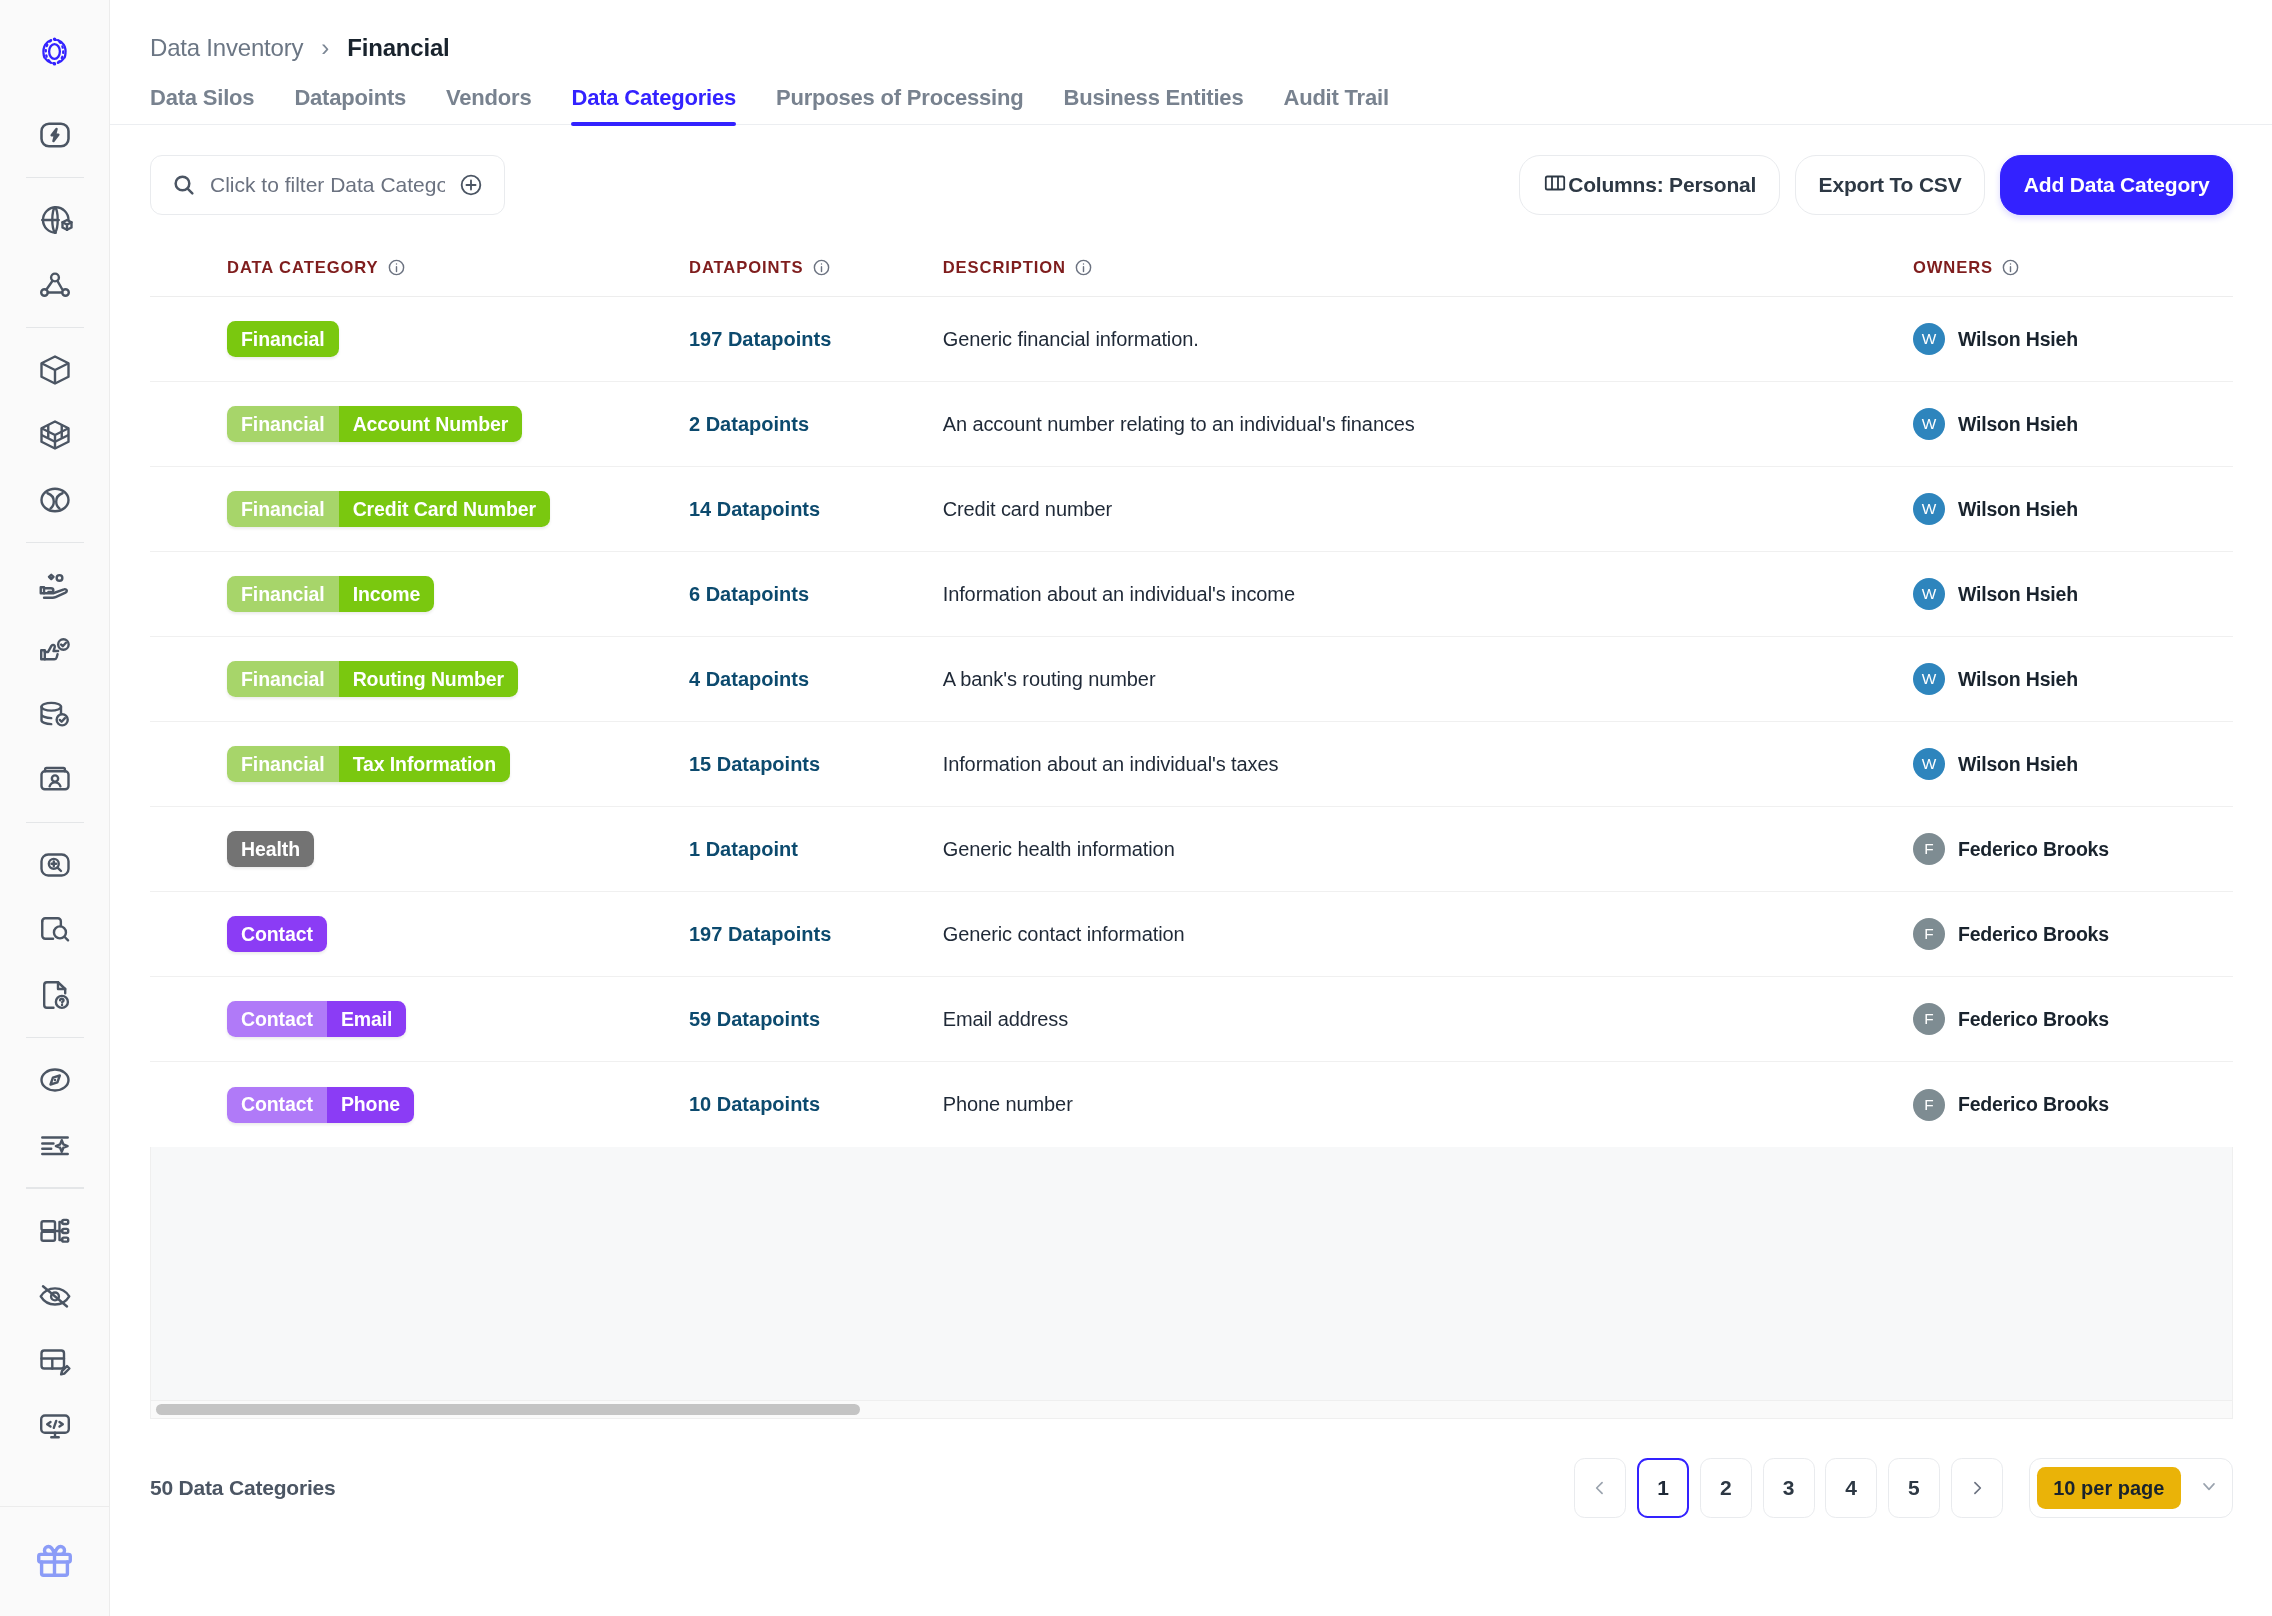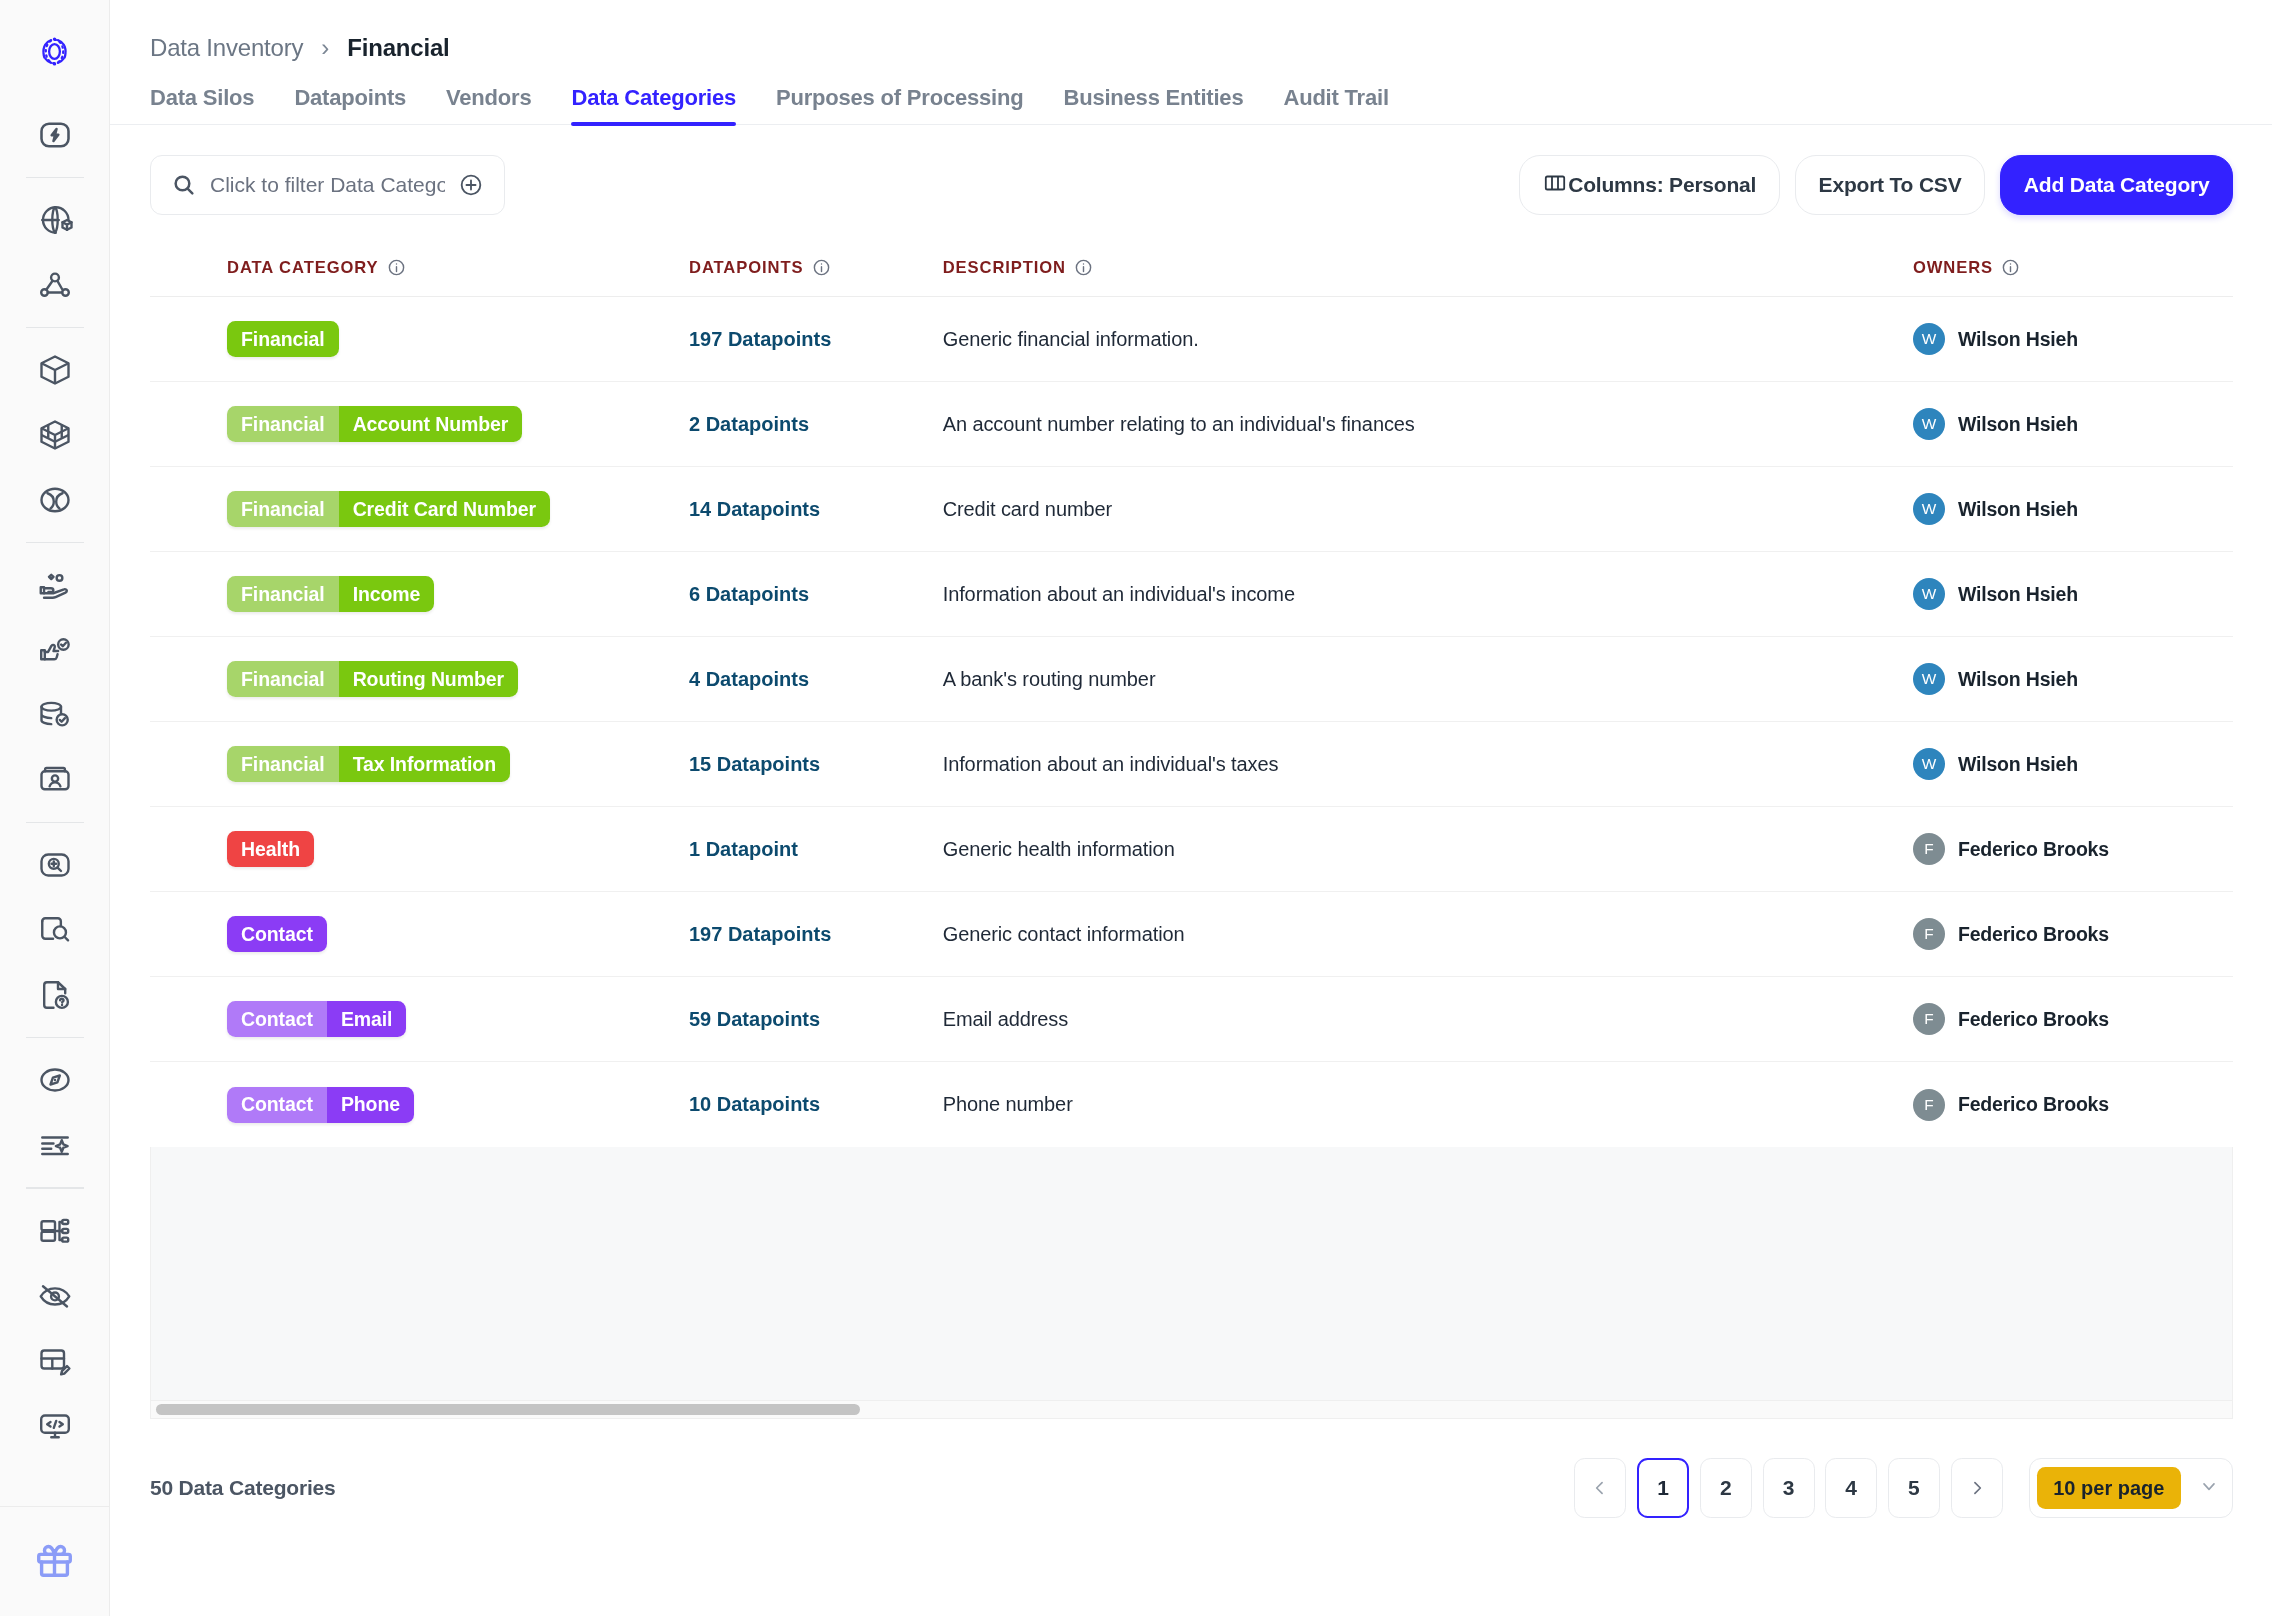--- a/index.html
+++ b/index.html
@@ -637,21 +637,21 @@
             <div class="cell col-own">
               <div class="owner">
                 <span class="avatar" style="background: rgb(46, 133, 189);">W</span>
                 <span class="owner-name">Wilson Hsieh</span>
               </div>
             </div>
           </div>
           <div class="row">
             <div class="cell col-cat">
               <span class="tag">
-                <span class="seg lead" style="background: #ef4444;">Health</span>
+                <span class="seg lead" style="background: #737373;">Health</span>
               </span>
             </div>
             <div class="cell col-dp">
               <a class="dp-link">1 Datapoint</a>
             </div>
             <div class="cell col-desc">
               <span class="desc">Generic health information</span>
             </div>
             <div class="cell col-own">
               <div class="owner">

